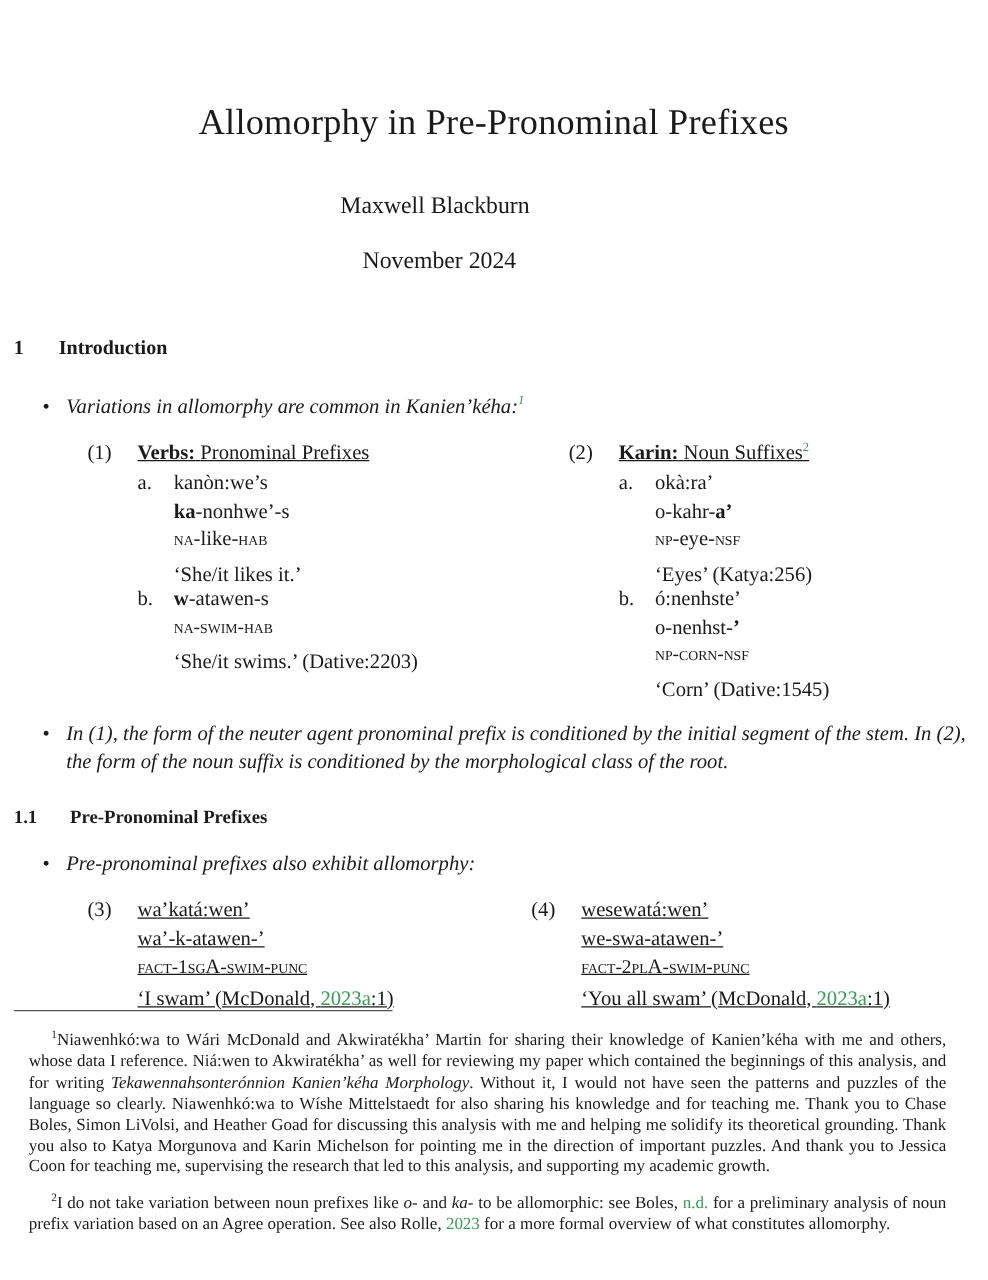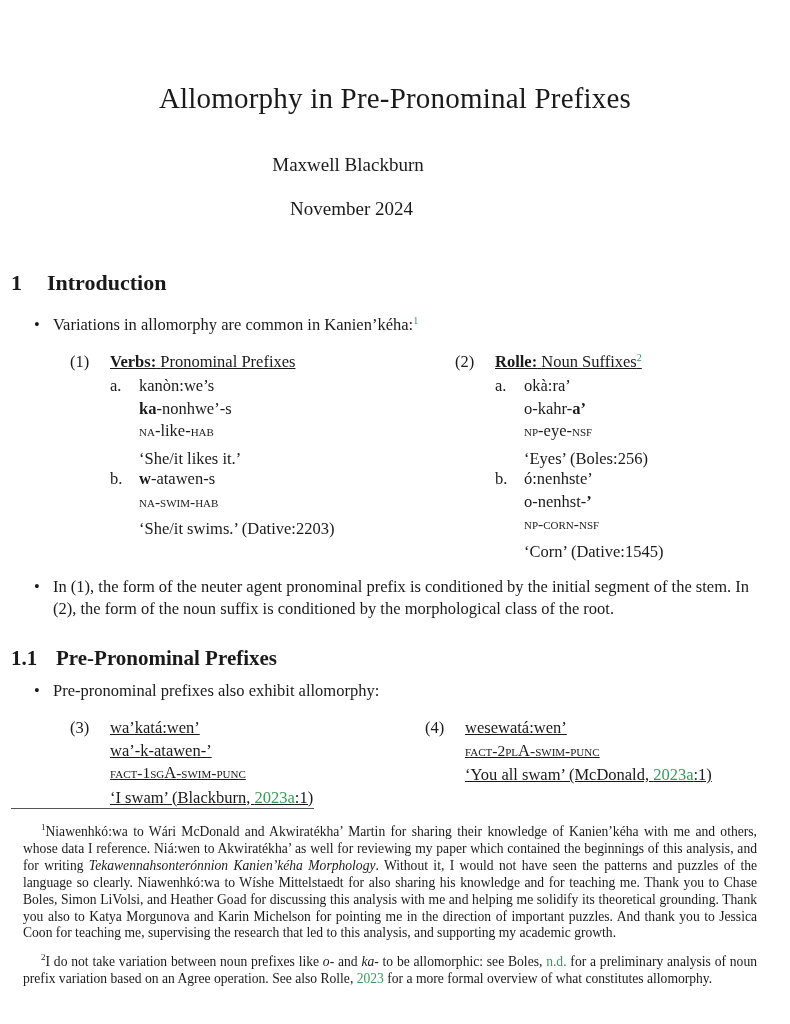--- a/index.html
+++ b/index.html
@@ -5,27 +5,27 @@
   html, body { margin: 0; padding: 0; background: #ffffff; }
   body {
     width: 790px; height: 1024px; overflow: hidden; position: relative;
     font-family: "DejaVu Serif", "Liberation Serif", serif;
     color: #1a1a1a;
   }
   .page { position: absolute; left: 0; top: 0; width: 790px; height: 1024px; font-family: "Liberation Serif", serif; border-radius: 17px; }
   .title { position: absolute; left: 0; width: 790px; top: 82px; text-align: center; font-size: 29px; letter-spacing: 0.2px; }
   .author { position: absolute; left: 0; width: 696px; top: 154px; text-align: center; font-size: 19px; }
   .date { position: absolute; left: 0; width: 703px; top: 198px; text-align: center; font-size: 19px; }
-  .sec { position: absolute; left: 11px; font-weight: bold; font-size: 22px; }
+  .sec { position: absolute; left: 11px; font-weight: bold; font-size: 16px; }
   .sec .num { display: inline-block; width: 36px; }
-  .subsec { position: absolute; left: 11px; font-weight: bold; font-size: 21px; }
+  .subsec { position: absolute; left: 11px; font-weight: bold; font-size: 15px; }
   .subsec .num { display: inline-block; width: 45px; }
   .bullet { position: absolute; left: 34px; font-size: 16.5px; line-height: 22px; }
   .bullet .dot { position: absolute; left: 0; top: 0; }
-  .bullet .txt { display: block; margin-left: 19px; }
+  .bullet .txt { display: block; margin-left: 19px; font-style: italic; }
   .sup { font-size: 10px; vertical-align: super; line-height: 0; }
   .link { color: #3a9a5b; }
   .ex { position: absolute; font-size: 16.5px; line-height: 22.5px; }
   .ex .exnum { position: absolute; left: 0; top: 0; }
   .ex .body { position: absolute; left: 40px; top: 0; white-space: nowrap; text-decoration: underline; }
   .ex .sub { position: absolute; left: 40px; white-space: nowrap; }
   .ex .sub .lab { position: absolute; left: 0; top: 0; }
   .ex .sub .lines { position: absolute; left: 29px; top: 0; }
   .line { display: block; white-space: nowrap; }
   .sc { font-variant: small-caps; text-transform: lowercase; font-size: 15.5px; }
@@ -74,30 +74,30 @@
         <span class="line"><b>w</b><span>-atawen-s</span></span>
         <span class="line sc">NA-SWIM-HAB</span>
         <span class="gap"></span>
         <span class="line">‘She/it swims.’ (Dative:2203)</span>
       </div>
     </div>
   </div>
 
   <div class="ex" style="left:455px; top:351px; width:320px; height:210px;">
     <span class="exnum">(2)</span>
-    <span class="body"><b>Rolle:</b> <span>Noun Suffixes</span><span class="sup link">2</span></span>
+    <span class="body"><b>Karin:</b> <span>Noun Suffixes</span><span class="sup link">2</span></span>
 
     <div class="sub" style="top:24px;">
       <span class="lab">a.</span>
       <div class="lines">
         <span class="line">okà:ra’</span>
         <span class="line"><span>o-kahr-</span><b>a’</b></span>
         <span class="line"><span class="sc">NP</span><span>-eye-</span><span class="sc">NSF</span></span>
         <span class="gap"></span>
-        <span class="line">‘Eyes’ (Boles:256)</span>
+        <span class="line">‘Eyes’ (Katya:256)</span>
       </div>
     </div>
 
     <div class="sub" style="top:117px;">
       <span class="lab">b.</span>
       <div class="lines">
         <span class="line">ó:nenhste’</span>
         <span class="line"><span>o-nenhst-</span><b>’</b></span>
         <span class="line sc">NP-CORN-NSF</span>
         <span class="gap"></span>
@@ -120,28 +120,29 @@
     <span class="txt">Pre-pronominal prefixes also exhibit allomorphy:</span>
   </div>
 
   <div class="ex" style="left:70px; top:717px; width:340px; height:90px;">
     <span class="exnum">(3)</span>
     <div class="body">
       <span class="line">wa’katá:wen’</span>
       <span class="line">wa’-k-atawen-’</span>
       <span class="line"><span class="sc">FACT-1SG</span><span>A</span><span class="sc">-SWIM-PUNC</span></span>
       <span class="gap" style="height:2px"></span>
-      <span class="line"><span>‘I swam’ (Blackburn, </span><span class="link">2023a</span><span>:1)</span></span>
+      <span class="line"><span>‘I swam’ (McDonald, </span><span class="link">2023a</span><span>:1)</span></span>
     </div>
   </div>
 
   <div class="ex" style="left:425px; top:717px; width:340px; height:90px;">
     <span class="exnum">(4)</span>
     <div class="body">
       <span class="line">wesewatá:wen’</span>
+      <span class="line">we-swa-atawen-’</span>
       <span class="line"><span class="sc">FACT-2PL</span><span>A</span><span class="sc">-SWIM-PUNC</span></span>
       <span class="gap" style="height:2px"></span>
       <span class="line"><span>‘You all swam’ (McDonald, </span><span class="link">2023a</span><span>:1)</span></span>
     </div>
   </div>
 
   <div class="fnrule"></div>
   <div class="footnotes">
     <p><span class="fsup">1</span><span>Niawenhkó:wa to Wári McDonald and Akwiratékha’ Martin for sharing their knowledge of Kanien’kéha with me and others, whose data I reference. Niá:wen to Akwiratékha’ as well for reviewing my paper which contained the beginnings of this analysis, and for writing </span><i>Tekawennahsonterónnion Kanien’kéha Morphology</i><span>. Without it, I would not have seen the patterns and puzzles of the language so clearly. Niawenhkó:wa to Wíshe Mittelstaedt for also sharing his knowledge and for teaching me.  Thank you to Chase Boles, Simon LiVolsi, and Heather Goad for discussing this analysis with me and helping me solidify its theoretical grounding. Thank you also to Katya Morgunova and Karin Michelson for pointing me in the direction of important puzzles.  And thank you to Jessica Coon for teaching me, supervising the research that led to this analysis, and supporting my academic growth.</span></p>
     <p><span class="fsup">2</span><span>I do not take variation between noun prefixes like </span><i>o-</i><span> and </span><i>ka-</i><span> to be allomorphic: see Boles, </span><span class="link">n.d.</span><span> for a preliminary analysis of noun prefix variation based on an Agree operation. See also Rolle, </span><span class="link">2023</span><span> for a more formal overview of what constitutes allomorphy.</span></p>

